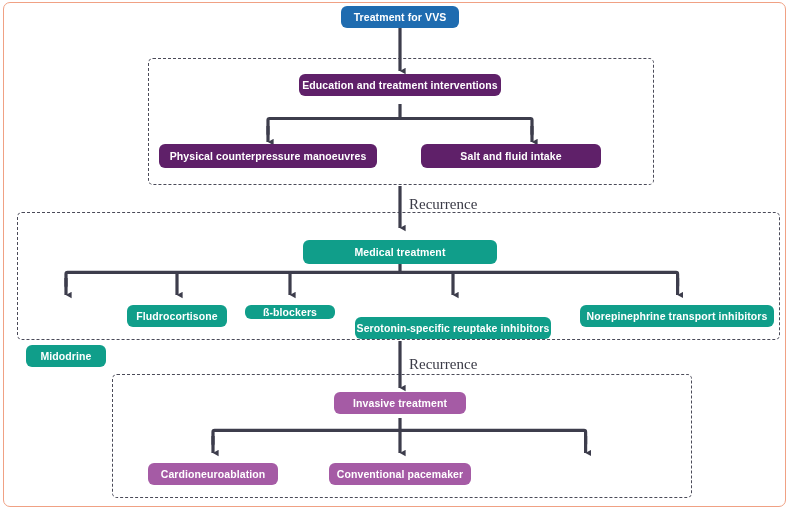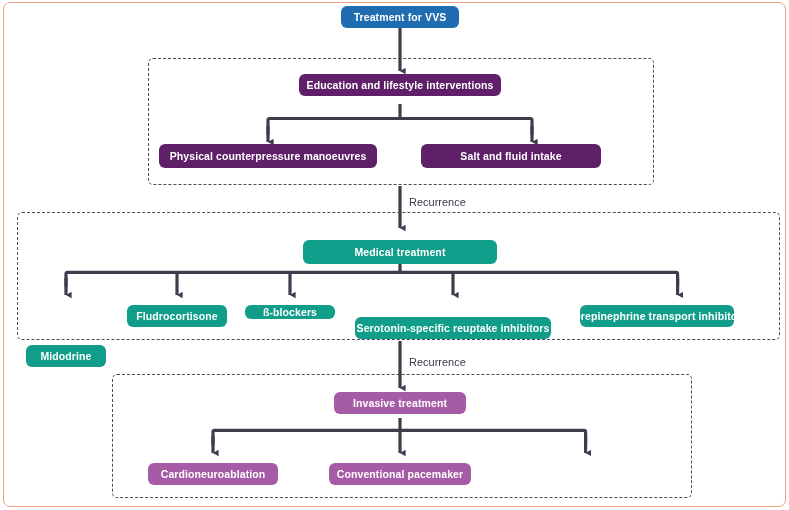--- a/index.html
+++ b/index.html
@@ -60,24 +60,25 @@
     white-space: nowrap;
     padding: 0 10px;
   }
   .n-blue   { background: #1f6cb0; }
   .n-purple { background: #5f2069; }
   .n-teal   { background: #109e8a; }
   .n-orchid { background: #a55ba5; }
   .edge-label {
     position: absolute;
     color: #3a3a46;
-    font-size: 11px;
+    font-size: 15px;
     font-weight: 400;
     line-height: 1;
     white-space: nowrap;
+    font-family: Liberation Serif, serif;
   }
 </style>
 </head>
 <body>
 
 <div id="canvas">
 
   <div class="outer-frame"></div>
 
   <div class="group-box" style="left:148px; top:58px; width:506px; height:127px;"></div>
@@ -114,32 +115,32 @@
       <path d="M400,418 L400,432"></path>
       <path d="M213,444 L213,432 Q213,430.4 214.6,430.4 L584,430.4 Q585.6,430.4 585.6,432 L585.6,444" stroke-linecap="round"></path>
       <path d="M213,436 L213,453" marker-end="url(#ah)"></path>
       <path d="M400,430.4 L400,453" marker-end="url(#ah)"></path>
       <path d="M585.6,436 L585.6,453" marker-end="url(#ah)"></path>
     </g>
   </svg>
 
   <div class="node n-blue" style="left:341px; top:6px; width:118px; height:22px;">Treatment for VVS</div>
 
-  <div class="node n-purple" style="left:299px; top:74px; width:202px; height:22px;">Education and lifestyle interventions</div>
+  <div class="node n-purple" style="left:299px; top:74px; width:202px; height:22px;">Education and treatment interventions</div>
   <div class="node n-purple" style="left:159px; top:144px; width:218px; height:24px;">Physical counterpressure manoeuvres</div>
   <div class="node n-purple" style="left:421px; top:144px; width:180px; height:24px;">Salt and fluid intake</div>
 
   <div class="edge-label" style="left:409px; top:197px;">Recurrence</div>
 
   <div class="node n-teal" style="left:303px; top:232px; width:194px; height:24px;margin-top:8px;">Medical treatment</div>
   <div class="node n-teal" style="left:26px; top:305px; width:80px; height:22px;margin-top:40px;">Midodrine</div>
   <div class="node n-teal" style="left:127px; top:305px; width:100px; height:22px;">Fludrocortisone</div>
   <div class="node n-teal" style="left:245px; top:305px; width:90px; height:14px;">ß-blockers</div>
   <div class="node n-teal" style="left:355px; top:305px; width:196px; height:22px;margin-top:12px;">Serotonin-specific reuptake inhibitors</div>
-  <div class="node n-teal" style="left:580px; top:305px; width:154px; height:22px;">Norepinephrine transport inhibitors</div>
+  <div class="node n-teal" style="left:580px; top:305px; width:194px; height:22px;">Norepinephrine transport inhibitors</div>
 
   <div class="edge-label" style="left:409px; top:357px;">Recurrence</div>
 
   <div class="node n-orchid" style="left:334px; top:392px; width:132px; height:22px;">Invasive treatment</div>
   <div class="node n-orchid" style="left:148px; top:463px; width:130px; height:22px;">Cardioneuroablation</div>
   <div class="node n-orchid" style="left:329px; top:463px; width:142px; height:22px;">Conventional pacemaker</div>
 
 </div>
 
 </body></html>

